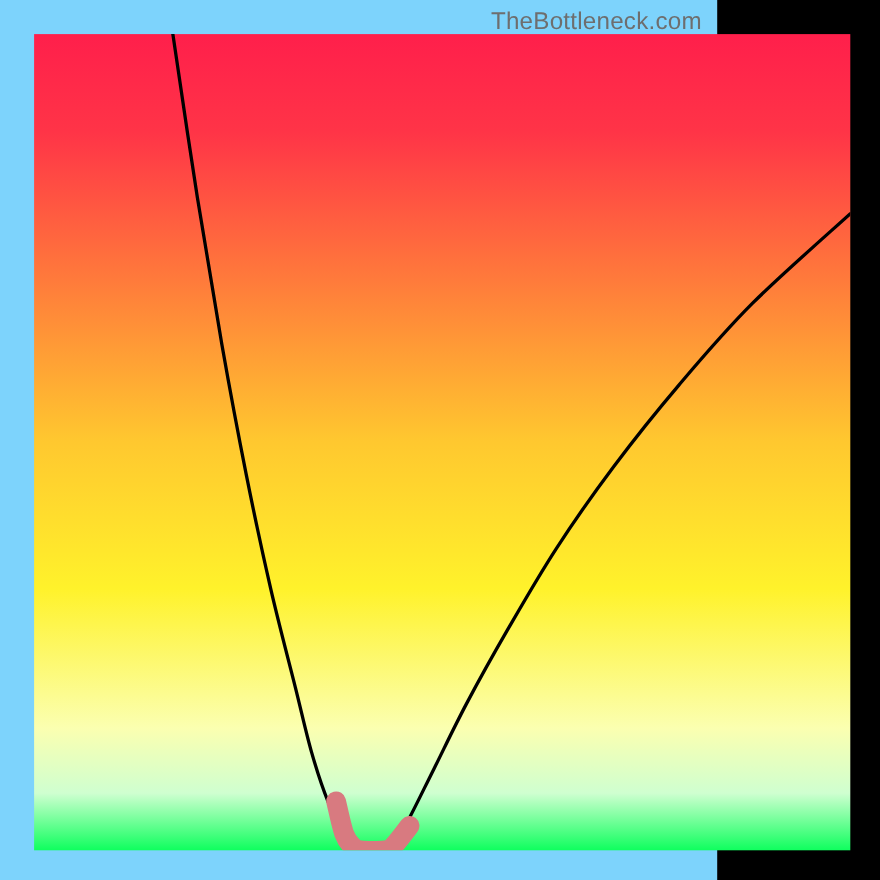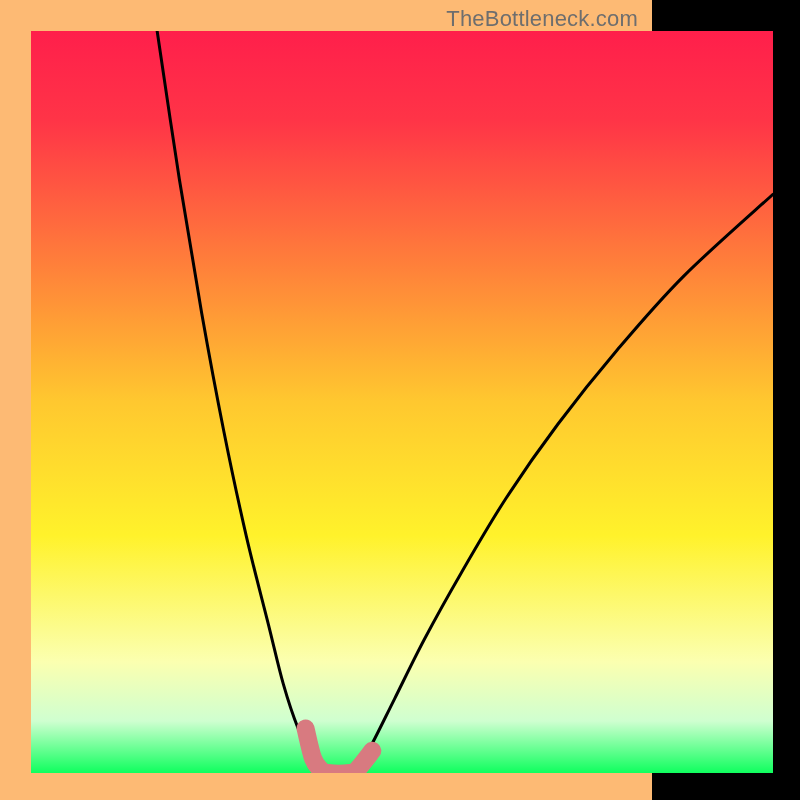--- a/index.html
+++ b/index.html
@@ -7,21 +7,21 @@
     padding: 0;
     width: 800px;
     height: 800px;
     background: #000;
     overflow: hidden;
   }
   .container {
     width: 652px;
     height: 800px;
     position: relative;
-    background: #fdba74;
+    background: #7dd3fc;
   }
   .watermark {
     position: absolute;
     top: 6px;
     right: 14px;
     font-family: Arial, Helvetica, sans-serif;
     font-size: 22px;
     color: #6e6e6e;
     letter-spacing: 0.2px;
     z-index: 20;

